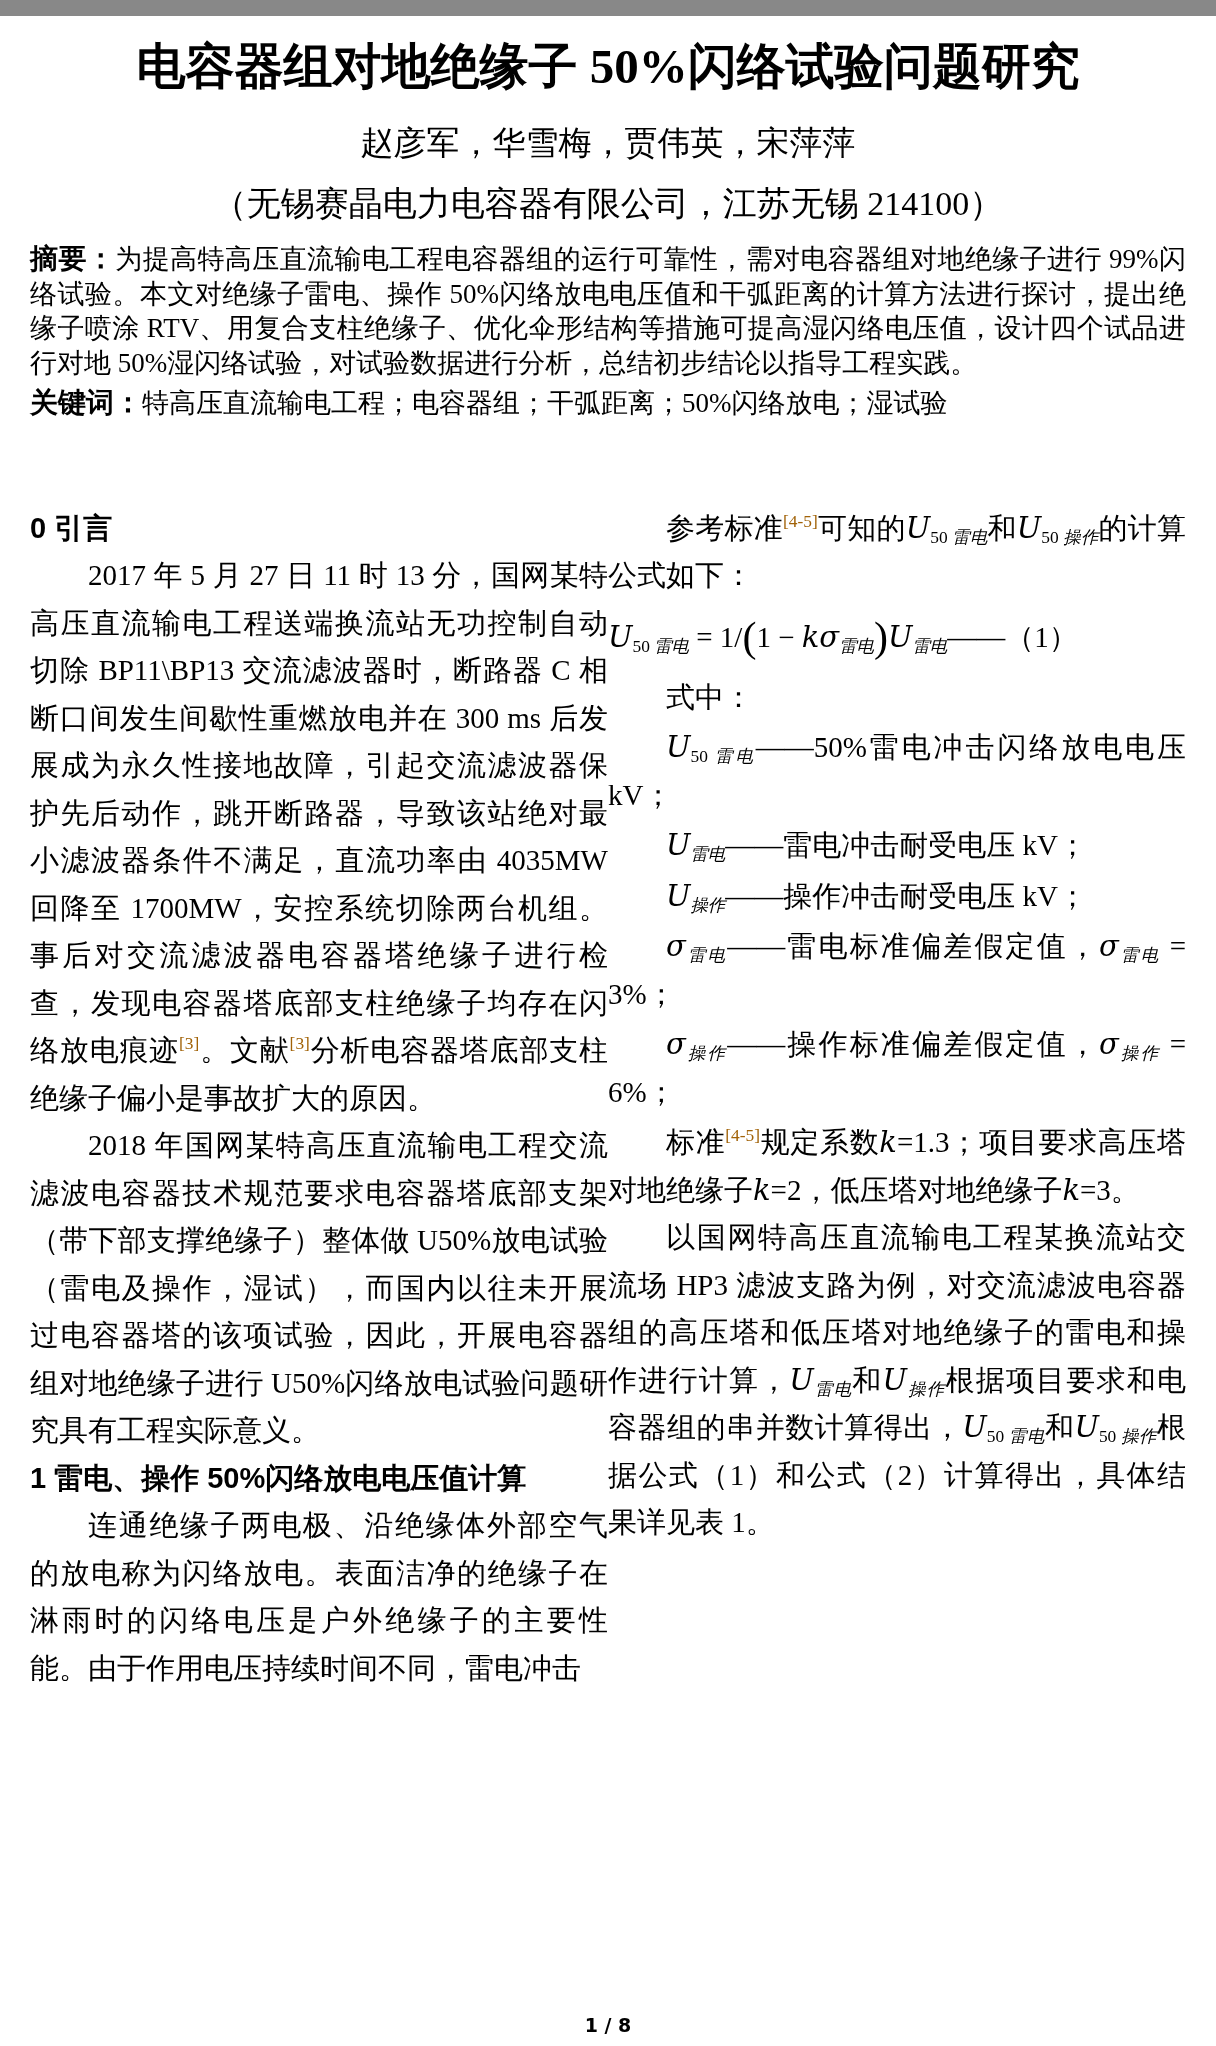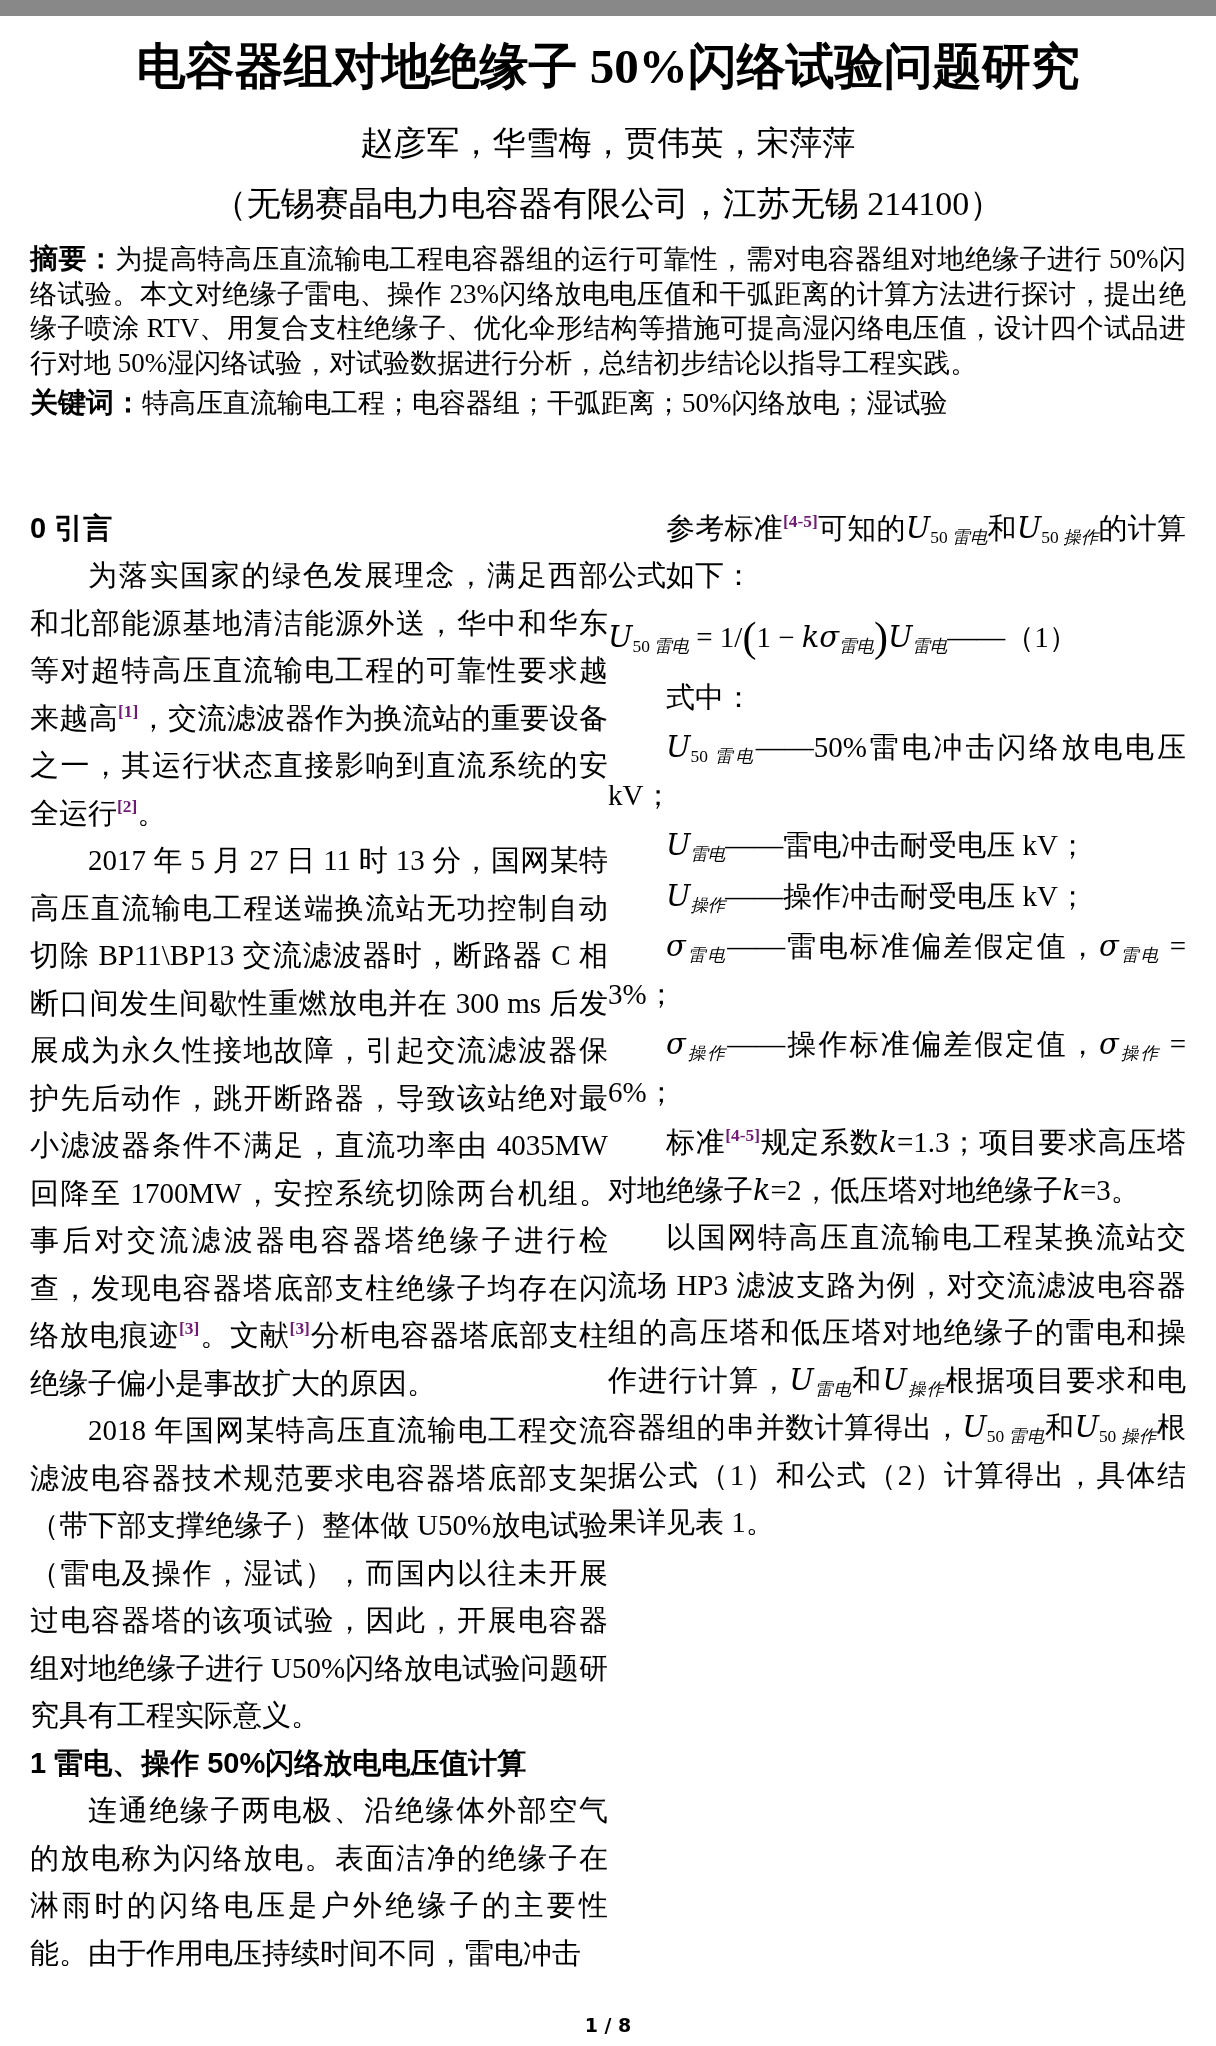--- a/index.html
+++ b/index.html
@@ -19,21 +19,21 @@
   .kwline{font-size:27px;line-height:34.5px;text-align:justify;margin:6px 0 0 0;}
   .blabel{font-family:"Liberation Sans","DejaVu Sans",sans-serif;font-weight:bold;font-size:28px;}
   .cols{display:flex;margin-top:84px;}
   .col{flex:1;min-width:0;font-size:29px;line-height:47.5px;text-align:justify;}
   .col p{margin:0;text-indent:2em;}
   .col p.noindent{text-indent:0;}
   .col h2{
     font-family:"Liberation Sans","DejaVu Sans",sans-serif;
     font-size:29px;font-weight:bold;line-height:47.5px;margin:0;text-align:left;
   }
-  sup.ref{color:#701a75;font-size:0.60em;line-height:0;vertical-align:super;font-style:normal;font-weight:bold;}
+  sup.ref{color:#a16207;font-size:0.60em;line-height:0;vertical-align:super;font-style:normal;}
   .mv{font-style:italic;font-family:"DejaVu Serif","Liberation Serif",serif;}
   sub.ms{font-size:0.60em;line-height:0;vertical-align:-0.28em;letter-spacing:0;}
   sub.ms .si{font-style:italic;}
   .formula{line-height:74px;text-indent:0 !important;text-align:left;}
   .bp{font-size:1.45em;line-height:0;vertical-align:-0.10em;font-style:normal;}
   .defp{margin:3px 0 !important;}
   .footer{
     position:absolute;left:0;right:0;bottom:26px;text-align:center;
     font-family:"DejaVu Sans","Liberation Sans",sans-serif;font-weight:bold;font-size:19px;
   }
@@ -41,30 +41,29 @@
 </head>
 <body>
 
 <div class="page">
   <div class="content">
 
     <h1 class="title">电容器组对地绝缘子 50%闪络试验问题研究</h1>
     <div class="authors">赵彦军，华雪梅，贾伟英，宋萍萍</div>
     <div class="affil">（无锡赛晶电力电容器有限公司，江苏无锡 214100）</div>
 
-    <p class="abstract"><span class="blabel">摘要：</span><span>为提高特高压直流输电工程电容器组的运行可靠性，需对电容器组对地绝缘子进行 50%闪络试验。本文对绝缘子雷电、操作 23%闪络放电电压值和干弧距离的计算方法进行探讨，提出绝缘子喷涂 RTV、用复合支柱绝缘子、优化伞形结构等措施可提高湿闪络电压值，设计四个试品进行对地 50%湿闪络试验，对试验数据进行分析，总结初步结论以指导工程实践。</span></p>
+    <p class="abstract"><span class="blabel">摘要：</span><span>为提高特高压直流输电工程电容器组的运行可靠性，需对电容器组对地绝缘子进行 99%闪络试验。本文对绝缘子雷电、操作 50%闪络放电电压值和干弧距离的计算方法进行探讨，提出绝缘子喷涂 RTV、用复合支柱绝缘子、优化伞形结构等措施可提高湿闪络电压值，设计四个试品进行对地 50%湿闪络试验，对试验数据进行分析，总结初步结论以指导工程实践。</span></p>
 
     <p class="kwline"><span class="blabel">关键词：</span><span>特高压直流输电工程；电容器组；干弧距离；50%闪络放电；湿试验</span></p>
 
     <div class="cols">
 
       <div class="col">
         <h2>0 引言</h2>
 
-        <p><span>为落实国家的绿色发展理念，满足西部和北部能源基地清洁能源外送，华中和华东等对超特高压直流输电工程的可靠性要求越来越高</span><sup class="ref">[1]</sup><span>，交流滤波器作为换流站的重要设备之一，其运行状态直接影响到直流系统的安全运行</span><sup class="ref">[2]</sup><span>。</span></p>
 
         <p><span>2017 年 5 月 27 日 11 时 13 分，国网某特高压直流输电工程送端换流站无功控制自动切除 BP11\BP13 交流滤波器时，断路器 C 相断口间发生间歇性重燃放电并在 300 ms 后发展成为永久性接地故障，引起交流滤波器保护先后动作，跳开断路器，导致该站绝对最小滤波器条件不满足，直流功率由 4035MW 回降至 1700MW，安控系统切除两台机组。事后对交流滤波器电容器塔绝缘子进行检查，发现电容器塔底部支柱绝缘子均存在闪络放电痕迹</span><sup class="ref">[3]</sup><span>。文献</span><sup class="ref">[3]</sup><span>分析电容器塔底部支柱绝缘子偏小是事故扩大的原因。</span></p>
 
         <p>2018 年国网某特高压直流输电工程交流滤波电容器技术规范要求电容器塔底部支架（带下部支撑绝缘子）整体做 U50%放电试验（雷电及操作，湿试），而国内以往未开展过电容器塔的该项试验，因此，开展电容器组对地绝缘子进行 U50%闪络放电试验问题研究具有工程实际意义。</p>
 
         <h2>1 雷电、操作 50%闪络放电电压值计算</h2>
 
         <p>连通绝缘子两电极、沿绝缘体外部空气的放电称为闪络放电。表面洁净的绝缘子在淋雨时的闪络电压是户外绝缘子的主要性能。由于作用电压持续时间不同，雷电冲击</p>
       </div>
 

